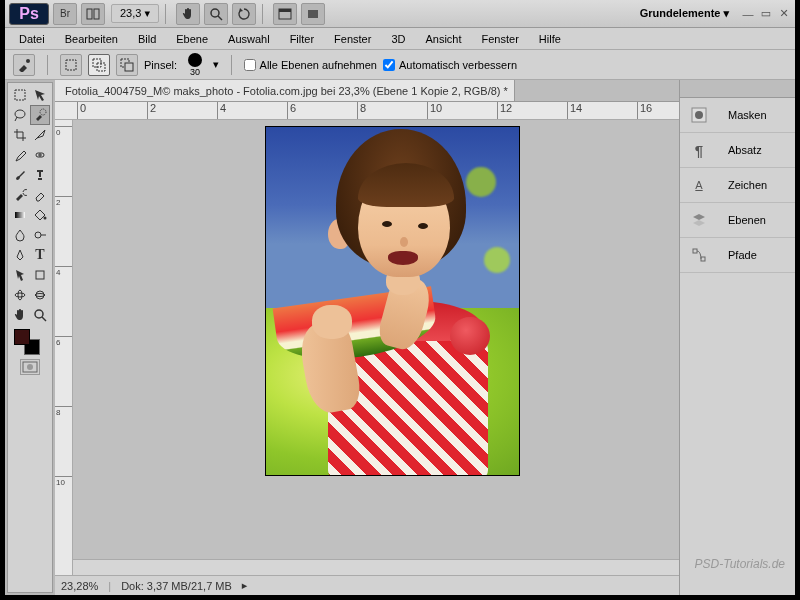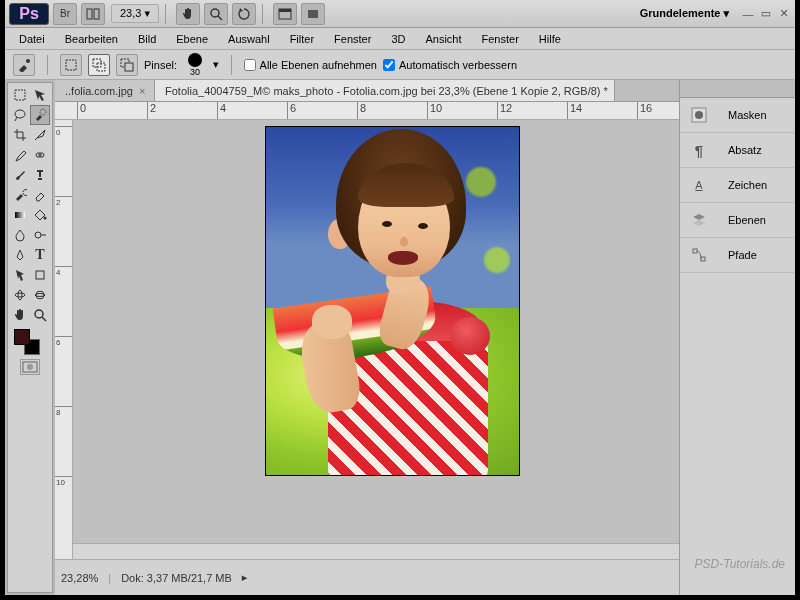--- a/index.html
+++ b/index.html
@@ -71,21 +71,21 @@
 .hand-l{position:absolute;left:46px;top:178px;width:40px;height:34px;background:#edc198;border-radius:45%;}
 .arm-r{position:absolute;left:118px;top:150px;width:42px;height:72px;background:linear-gradient(180deg,#f0c49a,#dca577);border-radius:30% 40% 40% 30%;transform:rotate(15deg);}
 .hand-r{position:absolute;left:120px;top:140px;width:34px;height:28px;background:#edc198;border-radius:45%;}
 .melon{position:absolute;left:10px;top:170px;width:160px;height:60px;border-radius:0 0 160px 160px/0 0 60px 60px;background:linear-gradient(180deg,#e74 0%,#e33 40%,#f7f3d2 60%,#f7f3d2 70%,#6fa821 72%,#2e6a0e 100%);transform:rotate(-8deg);}
 .dress{position:absolute;left:62px;top:190px;width:160px;height:170px;background:repeating-linear-gradient(45deg,#e0242d 0 10px,#f6f0e6 10px 18px);border-radius:28% 32% 20% 22%/20% 20% 10% 10%;}
 .ruffle{position:absolute;left:68px;top:174px;width:150px;height:40px;background:linear-gradient(180deg,#ce1e28,#e9484f);border-radius:50% 50% 30% 30%/80% 80% 30% 30%;}
 .sleeve{position:absolute;width:40px;height:38px;background:radial-gradient(circle at 40% 35%,#ef5a60,#c51c24);border-radius:50%;}
 .sleeve.l{left:58px;top:186px;} .sleeve.r{left:184px;top:190px;}
 
 .scroll-h { position:absolute; left:18px; right:0; bottom:0; height:16px; background:#d6d6d6; border-top:1px solid #aaa; }
-.statusbar { height:36px; background:#d2d2d2; border-top:1px solid #aaa; display:flex; align-items:center; padding:8px 6px; gap:10px; font-size:10px; color:#333; }
+.statusbar { height:20px; background:#d2d2d2; border-top:1px solid #aaa; display:flex; align-items:center; padding:8px 6px; gap:10px; font-size:10px; color:#333; }
 
 .sidebar { width:116px; background:#d2d2d2; border-left:1px solid #999; }
 .panel-tabs { height:18px; background:#bdbdbd; border-bottom:1px solid #999; }
 .panel { display:flex; align-items:center; gap:20px; padding:8px 10px; border-bottom:1px solid #bbb; cursor:default; }
 .panel-icon { width:18px; height:18px; display:flex; align-items:center; justify-content:center; color:#555; }
 .watermark { position:absolute; right:10px; bottom:24px; color:#999; font-size:12px; font-style:italic; }
 
 svg { display:block; }
 </style>
 </head>
@@ -365,24 +365,20 @@
       <div class="maskmode">
           <svg width="18" height="14">
             <rect x="2" y="2" width="14" height="10" fill="none" stroke="#666"></rect>
             <circle cx="9" cy="7" r="3" fill="#999"></circle>
           </svg>
         </div>
     </div>
 
     <div class="center">
       <div class="tabstrip">
-        <div class="doctab">
-            <span>..folia.com.jpg</span>
-            <span class="close">×</span>
-          </div>
         <div class="doctab active">
             <span>Fotolia_4004759_M© maks_photo - Fotolia.com.jpg bei 23,3% (Ebene 1 Kopie 2, RGB/8) *</span>
             <span class="close">×</span>
           </div>
       </div>
       <div class="ruler-h">
         <div class="tick" style="left:22px">0</div>
         <div class="tick" style="left:92px">2</div>
         <div class="tick" style="left:162px">4</div>
         <div class="tick" style="left:232px">6</div>

